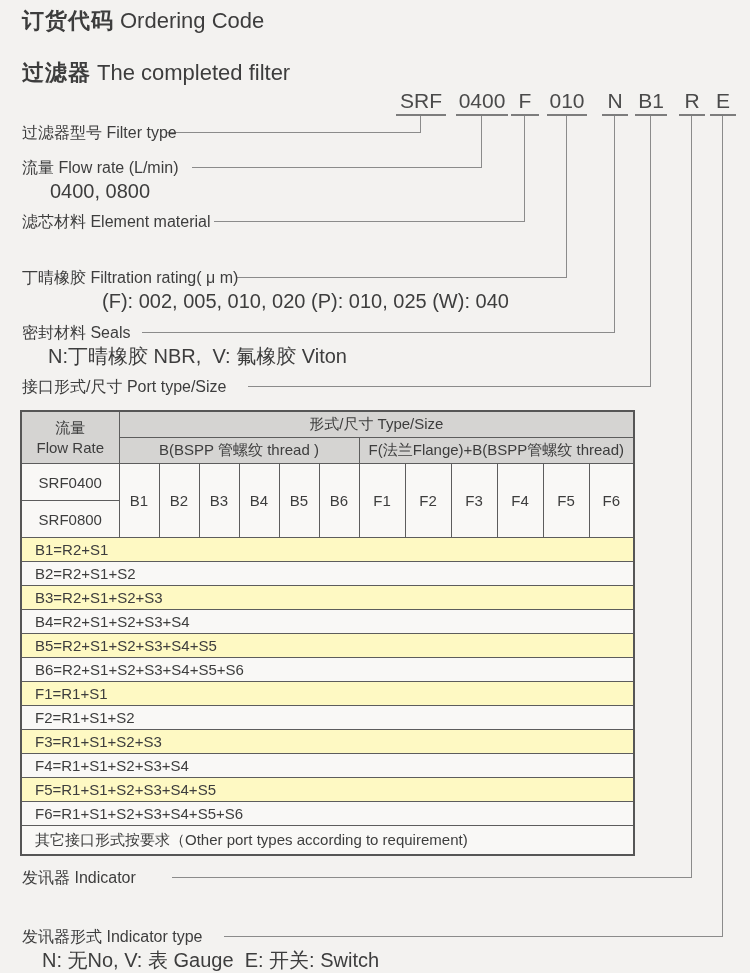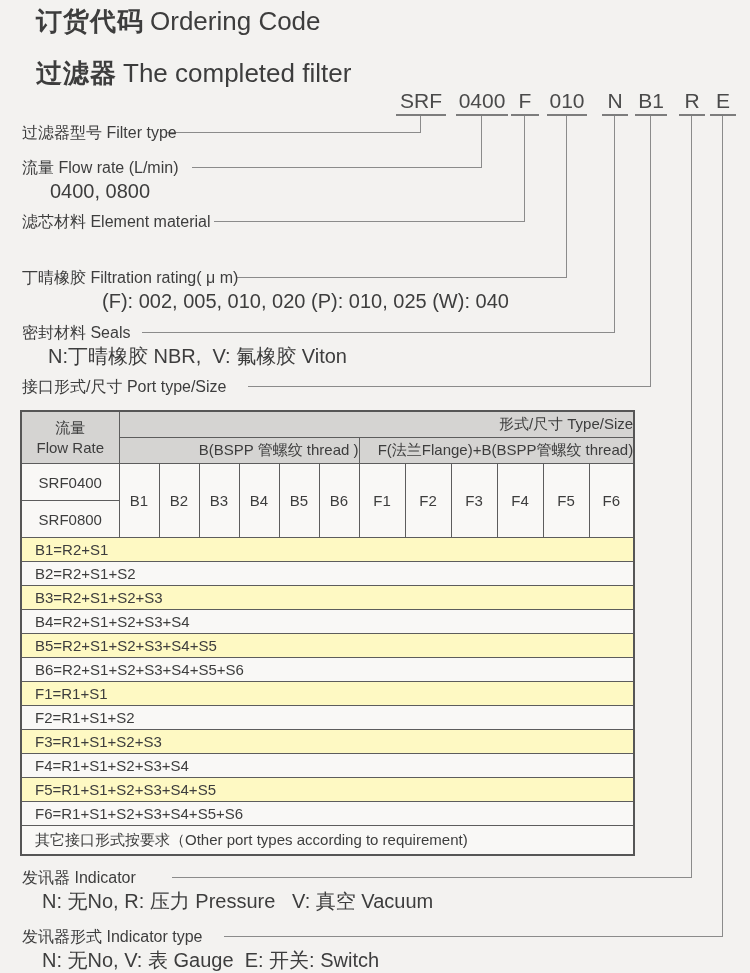--- a/index.html
+++ b/index.html
@@ -9,22 +9,22 @@
   }
   .page{
     position:relative;
     width:750px;height:973px;
     margin:0 auto;
     background:#f3f2f0;
     color:#3d3d3d;
     overflow:hidden;
   }
   .title{
-    position:absolute;left:36px;
-    font-size:26px;line-height:24px;
+    position:absolute;left:22px;
+    font-size:22px;line-height:24px;
     white-space:pre;
   }
   .title .zh{font-weight:bold;letter-spacing:1px;}
   .title .en{font-weight:normal;margin-left:6px;}
 
   
   .code-seg{
     position:absolute;top:89px;height:25px;
     font-size:21px;color:#4a4a4a;
     text-align:center;line-height:24px;
@@ -61,21 +61,21 @@
   }
   .order-table th,.order-table td{
     border:1px solid #5d5d5d;
     padding:0;
     font-weight:normal;
     text-align:center;
     overflow:hidden;
     white-space:pre;
   }
   .order-table .hdr{background:#d5d4d2;}
-  .order-table .h26{height:25px;text-align:right;}
+  .order-table .h26{height:25px;}
   .order-table .h37{height:36px;}
   .order-table .h24{height:23px;}
   .order-table .h29{height:28px;}
   .order-table td.combo{
     text-align:left;padding-left:13px;
   }
   .order-table .rowgray{background:#fef9c3;}
   .order-table .rowwhite{background:#f9f8f6;border-radius:11px;}
   .flowhdr{line-height:20px;}
 </style>
@@ -123,21 +123,20 @@
 
   <div class="spec-label" style="top:269px;">丁晴橡胶 Filtration rating( μ m)</div>
   <div class="spec-detail" style="left:61px;top:292px;margin-left:41px;">(F): 002, 005, 010, 020 (P): 010, 025 (W): 040</div>
 
   <div class="spec-label" style="top:324px;">密封材料 Seals</div>
   <div class="spec-detail" style="left:48px;top:347px;">N:丁晴橡胶 NBR,  V: 氟橡胶 Viton</div>
 
   <div class="spec-label" style="top:378px;">接口形式/尺寸 Port type/Size</div>
 
   <div class="spec-label" style="top:869px;">发讯器 Indicator</div>
-  <div class="spec-detail" style="left:42px;top:892px;">N: 无No, R: 压力 Pressure   V: 真空 Vacuum</div>
 
   <div class="spec-label" style="top:928px;">发讯器形式 Indicator type</div>
   <div class="spec-detail" style="left:42px;top:951px;">N: 无No, V: 表 Gauge  E: 开关: Switch</div>
 
   <table class="order-table">
     <colgroup>
       <col style="width:98px;">
       <col style="width:40px;">
         <col style="width:40px;">
         <col style="width:40px;">

